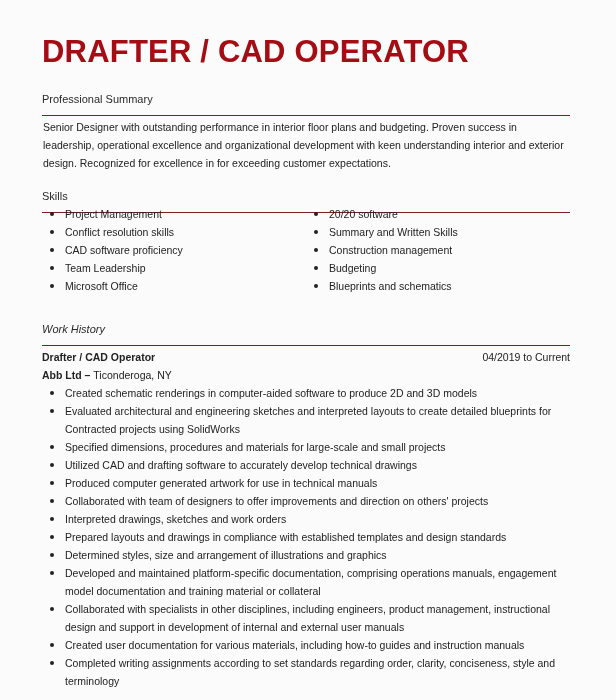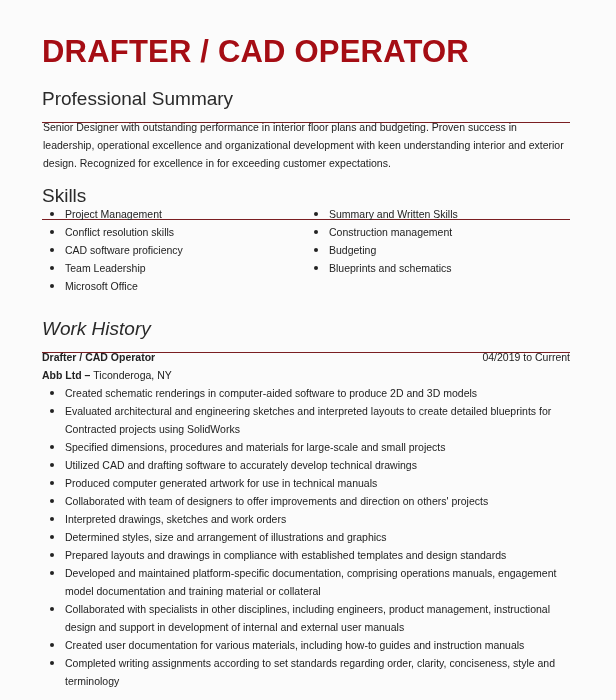--- a/index.html
+++ b/index.html
@@ -29,24 +29,24 @@
       font-weight: bold;
       color: #a50d14;
       letter-spacing: 0.2px;
       line-height: 36px;
       white-space: nowrap;
     }
     .section-title {
       position: absolute;
       left: 0;
       width: 528px;
-      font-size: 19px;
+      font-size: 11px;
       color: #2a2a2a;
       line-height: 18px;
-      padding-bottom: 14px;
+      padding-bottom: 7px;
       border-bottom: 1px solid #7a1e22;
     }
     .summary {
       position: absolute;
       top: 118px;
       left: 1px;
       width: 528px;
       font-size: 10.5px;
       line-height: 18px;
       color: #222;
@@ -129,20 +129,21 @@
   <div class="section-title" style="top:187px;">Skills</div>
   <div class="skills">
     <ul>
       <li>Project Management</li>
       <li>Conflict resolution skills</li>
       <li>CAD software proficiency</li>
       <li>Team Leadership</li>
       <li>Microsoft Office</li>
     </ul>
     <ul>
+      <li>20/20 software</li>
       <li>Summary and Written Skills</li>
       <li>Construction management</li>
       <li>Budgeting</li>
       <li>Blueprints and schematics</li>
     </ul>
   </div>
 
   <div class="section-title" style="top:320px;font-style:italic;">Work History</div>
   <div class="job">
     <div class="job-head">
@@ -151,22 +152,22 @@
     </div>
     <div class="job-company"><span class="company"><span>Abb Ltd</span><span> – </span></span><span>Ticonderoga, NY</span></div>
     <ul class="bullets">
       <li>Created schematic renderings in computer-aided software to produce 2D and 3D models</li>
       <li>Evaluated architectural and engineering sketches and interpreted layouts to create detailed blueprints for Contracted projects using SolidWorks</li>
       <li>Specified dimensions, procedures and materials for large-scale and small projects</li>
       <li>Utilized CAD and drafting software to accurately develop technical drawings</li>
       <li>Produced computer generated artwork for use in technical manuals</li>
       <li>Collaborated with team of designers to offer improvements and direction on others' projects</li>
       <li>Interpreted drawings, sketches and work orders</li>
+      <li>Prepared layouts and drawings in compliance with established templates and design standards</li>
       <li>Determined styles, size and arrangement of illustrations and graphics</li>
-      <li>Prepared layouts and drawings in compliance with established templates and design standards</li>
       <li>Developed and maintained platform-specific documentation, comprising operations manuals, engagement model documentation and training material or collateral</li>
       <li>Collaborated with specialists in other disciplines, including engineers, product management, instructional design and support in development of internal and external user manuals</li>
       <li>Created user documentation for various materials, including how-to guides and instruction manuals</li>
       <li>Completed writing assignments according to set standards regarding order, clarity, conciseness, style and terminology</li>
     </ul>
   </div>
 
 </div>
 
 </body></html>

